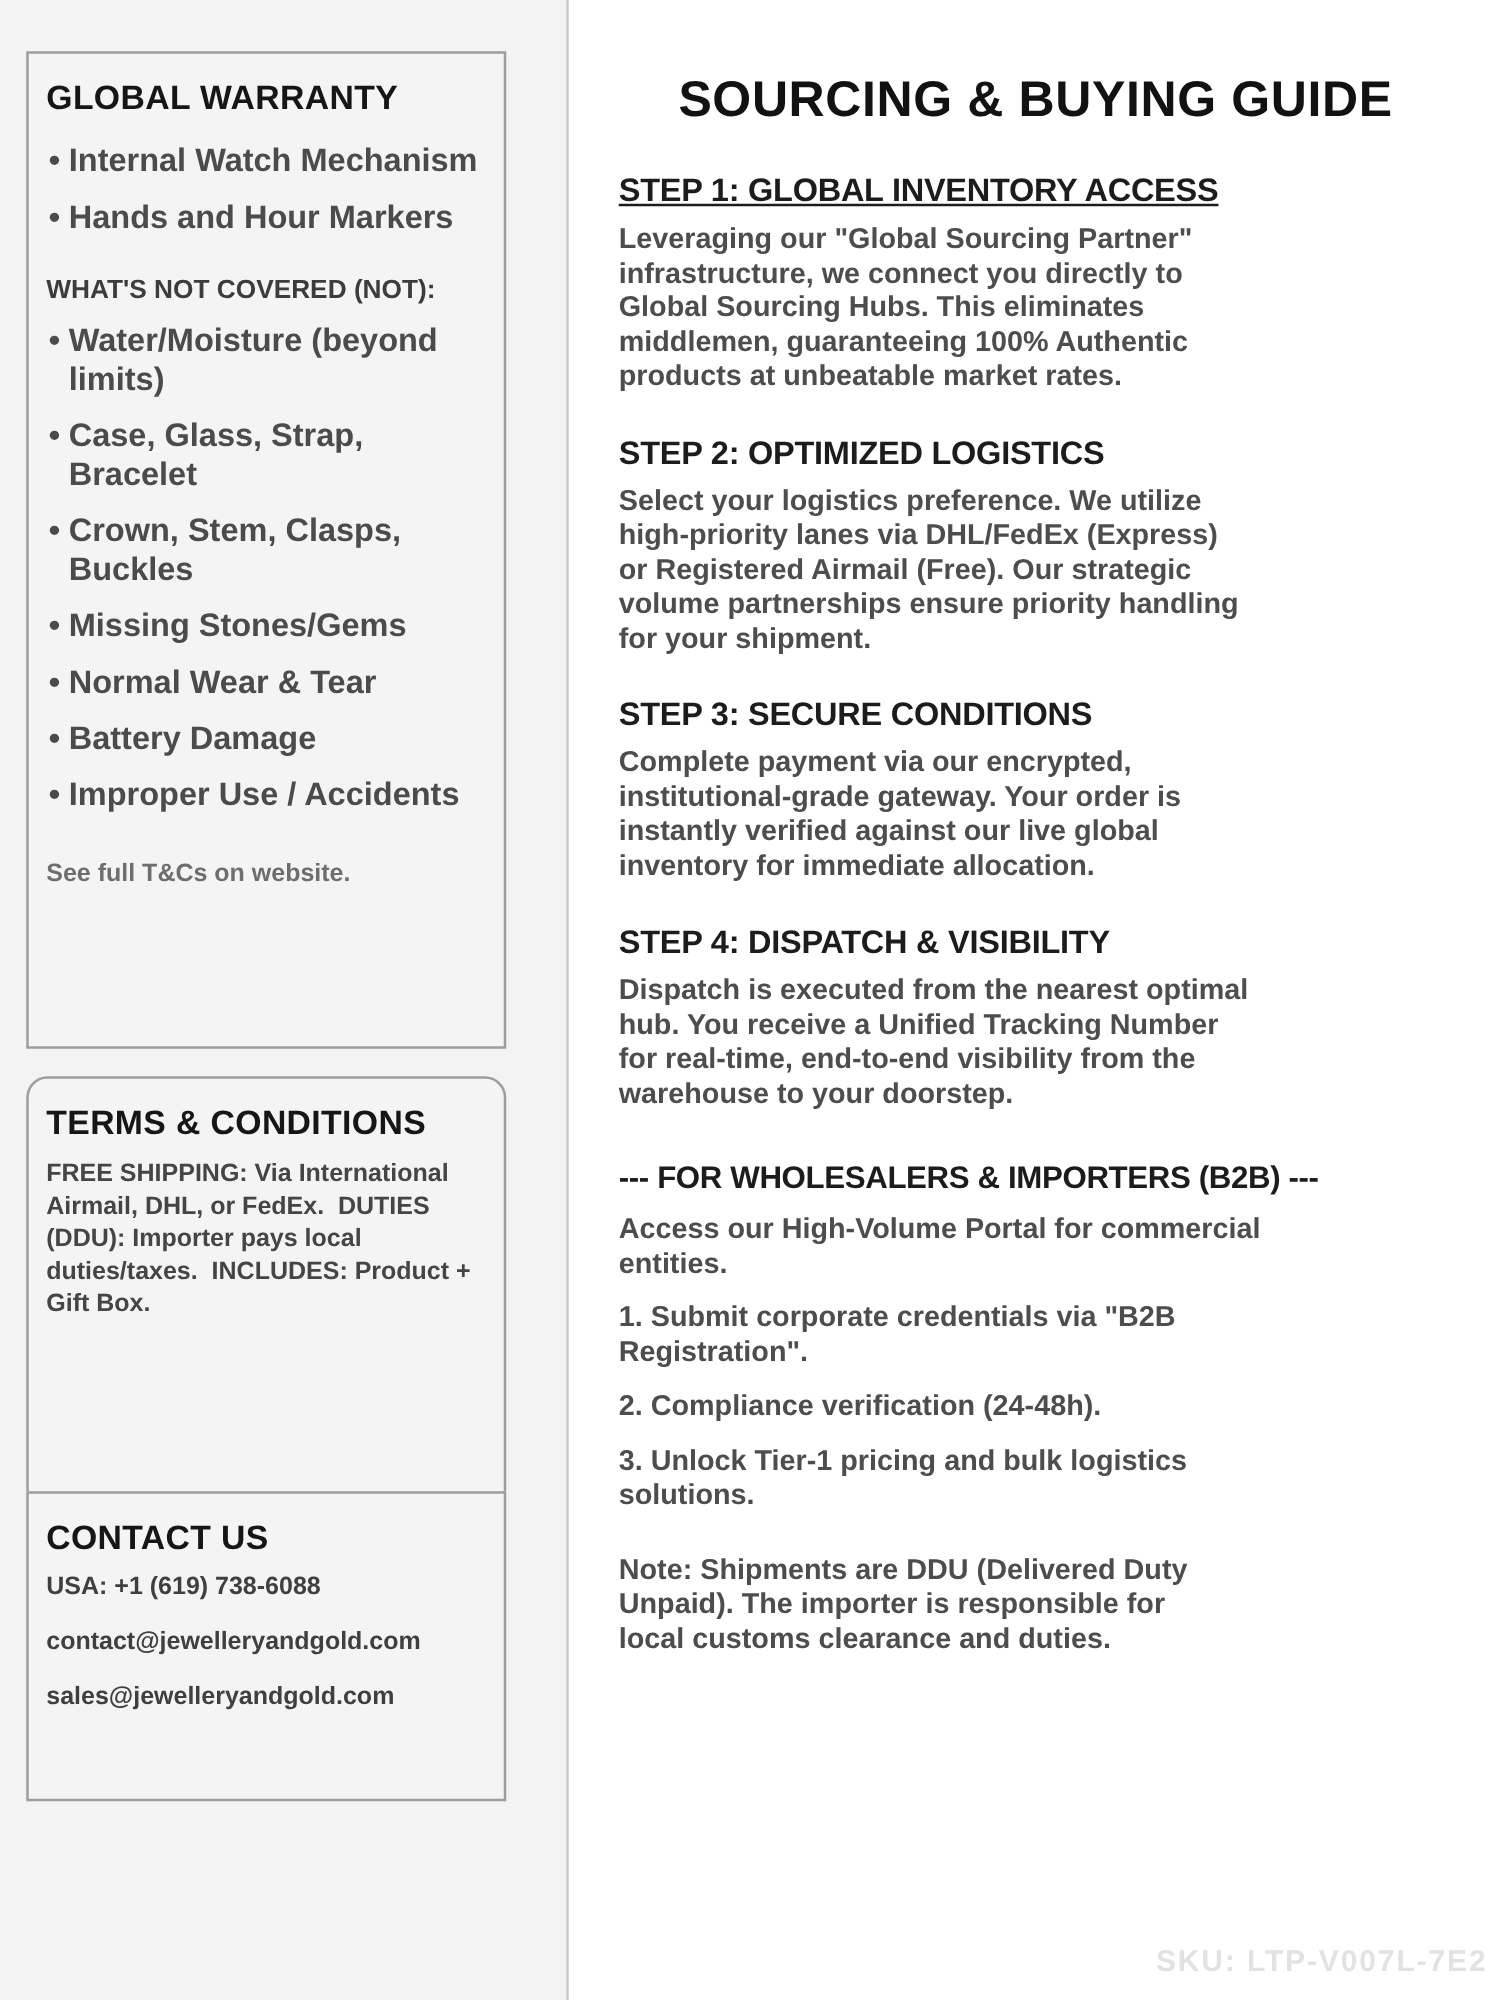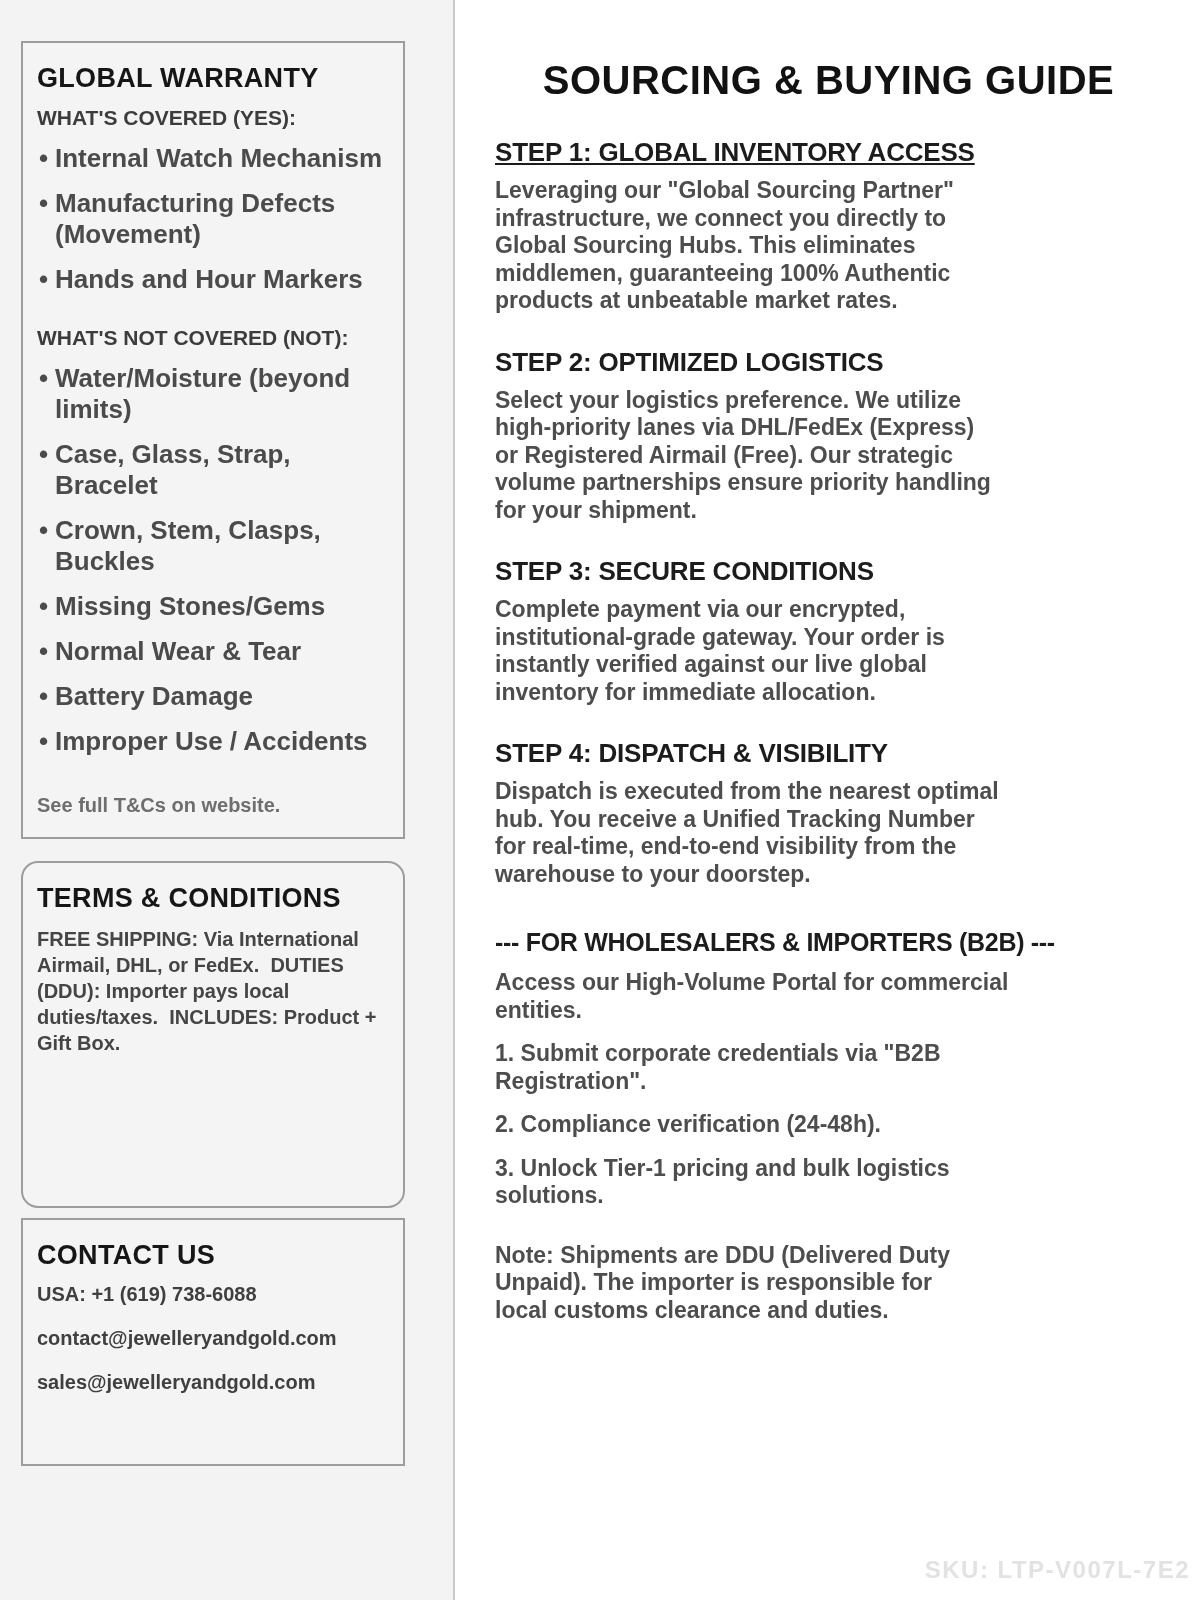--- a/index.html
+++ b/index.html
@@ -21,21 +21,21 @@
   }
   .panel {
     position:absolute; left:21px; width:384px;
     border:2px solid #9d9d9d;
     background:#f4f4f4;
     box-sizing:border-box;
     padding:20px 14px;
   }
   #panel-warranty { top:41px;  height:798px; }
   #panel-terms    { top:861px; height:347px;border-radius:17px; }
-  #panel-contact  { top:1218px;height:248px; }
+  #panel-contact  { top:1193px;height:248px; }
 
   .panel-title {
     font-size:27px; font-weight:bold; color:#161616;
     margin:0 0 12px 0; letter-spacing:0.3px;
   }
   .sub-heading {
     font-size:21px; font-weight:bold; color:#3c3c3c;
     margin:0 0 6px 0;
   }
   .sub-heading.second { margin-top:24px; }
@@ -90,24 +90,22 @@
     color:#e2e2e2;
   }
 </style>
 </head>
 <body>
 
 <div class="sidebar">
 
   <div class="panel" id="panel-warranty">
     <h2 class="panel-title">GLOBAL WARRANTY</h2>
-    <div class="sub-heading">WHAT'S COVERED (YES):</div>
     <ul class="bullet-list">
       <li>Internal Watch Mechanism</li>
-      <li>Manufacturing Defects (Movement)</li>
       <li>Hands and Hour Markers</li>
     </ul>
     <div class="sub-heading second">WHAT'S NOT COVERED (NOT):</div>
     <ul class="bullet-list">
       <li>Water/Moisture (beyond limits)</li>
       <li>Case, Glass, Strap, Bracelet</li>
       <li>Crown, Stem, Clasps, Buckles</li>
       <li>Missing Stones/Gems</li>
       <li>Normal Wear &amp; Tear</li>
       <li>Battery Damage</li>

